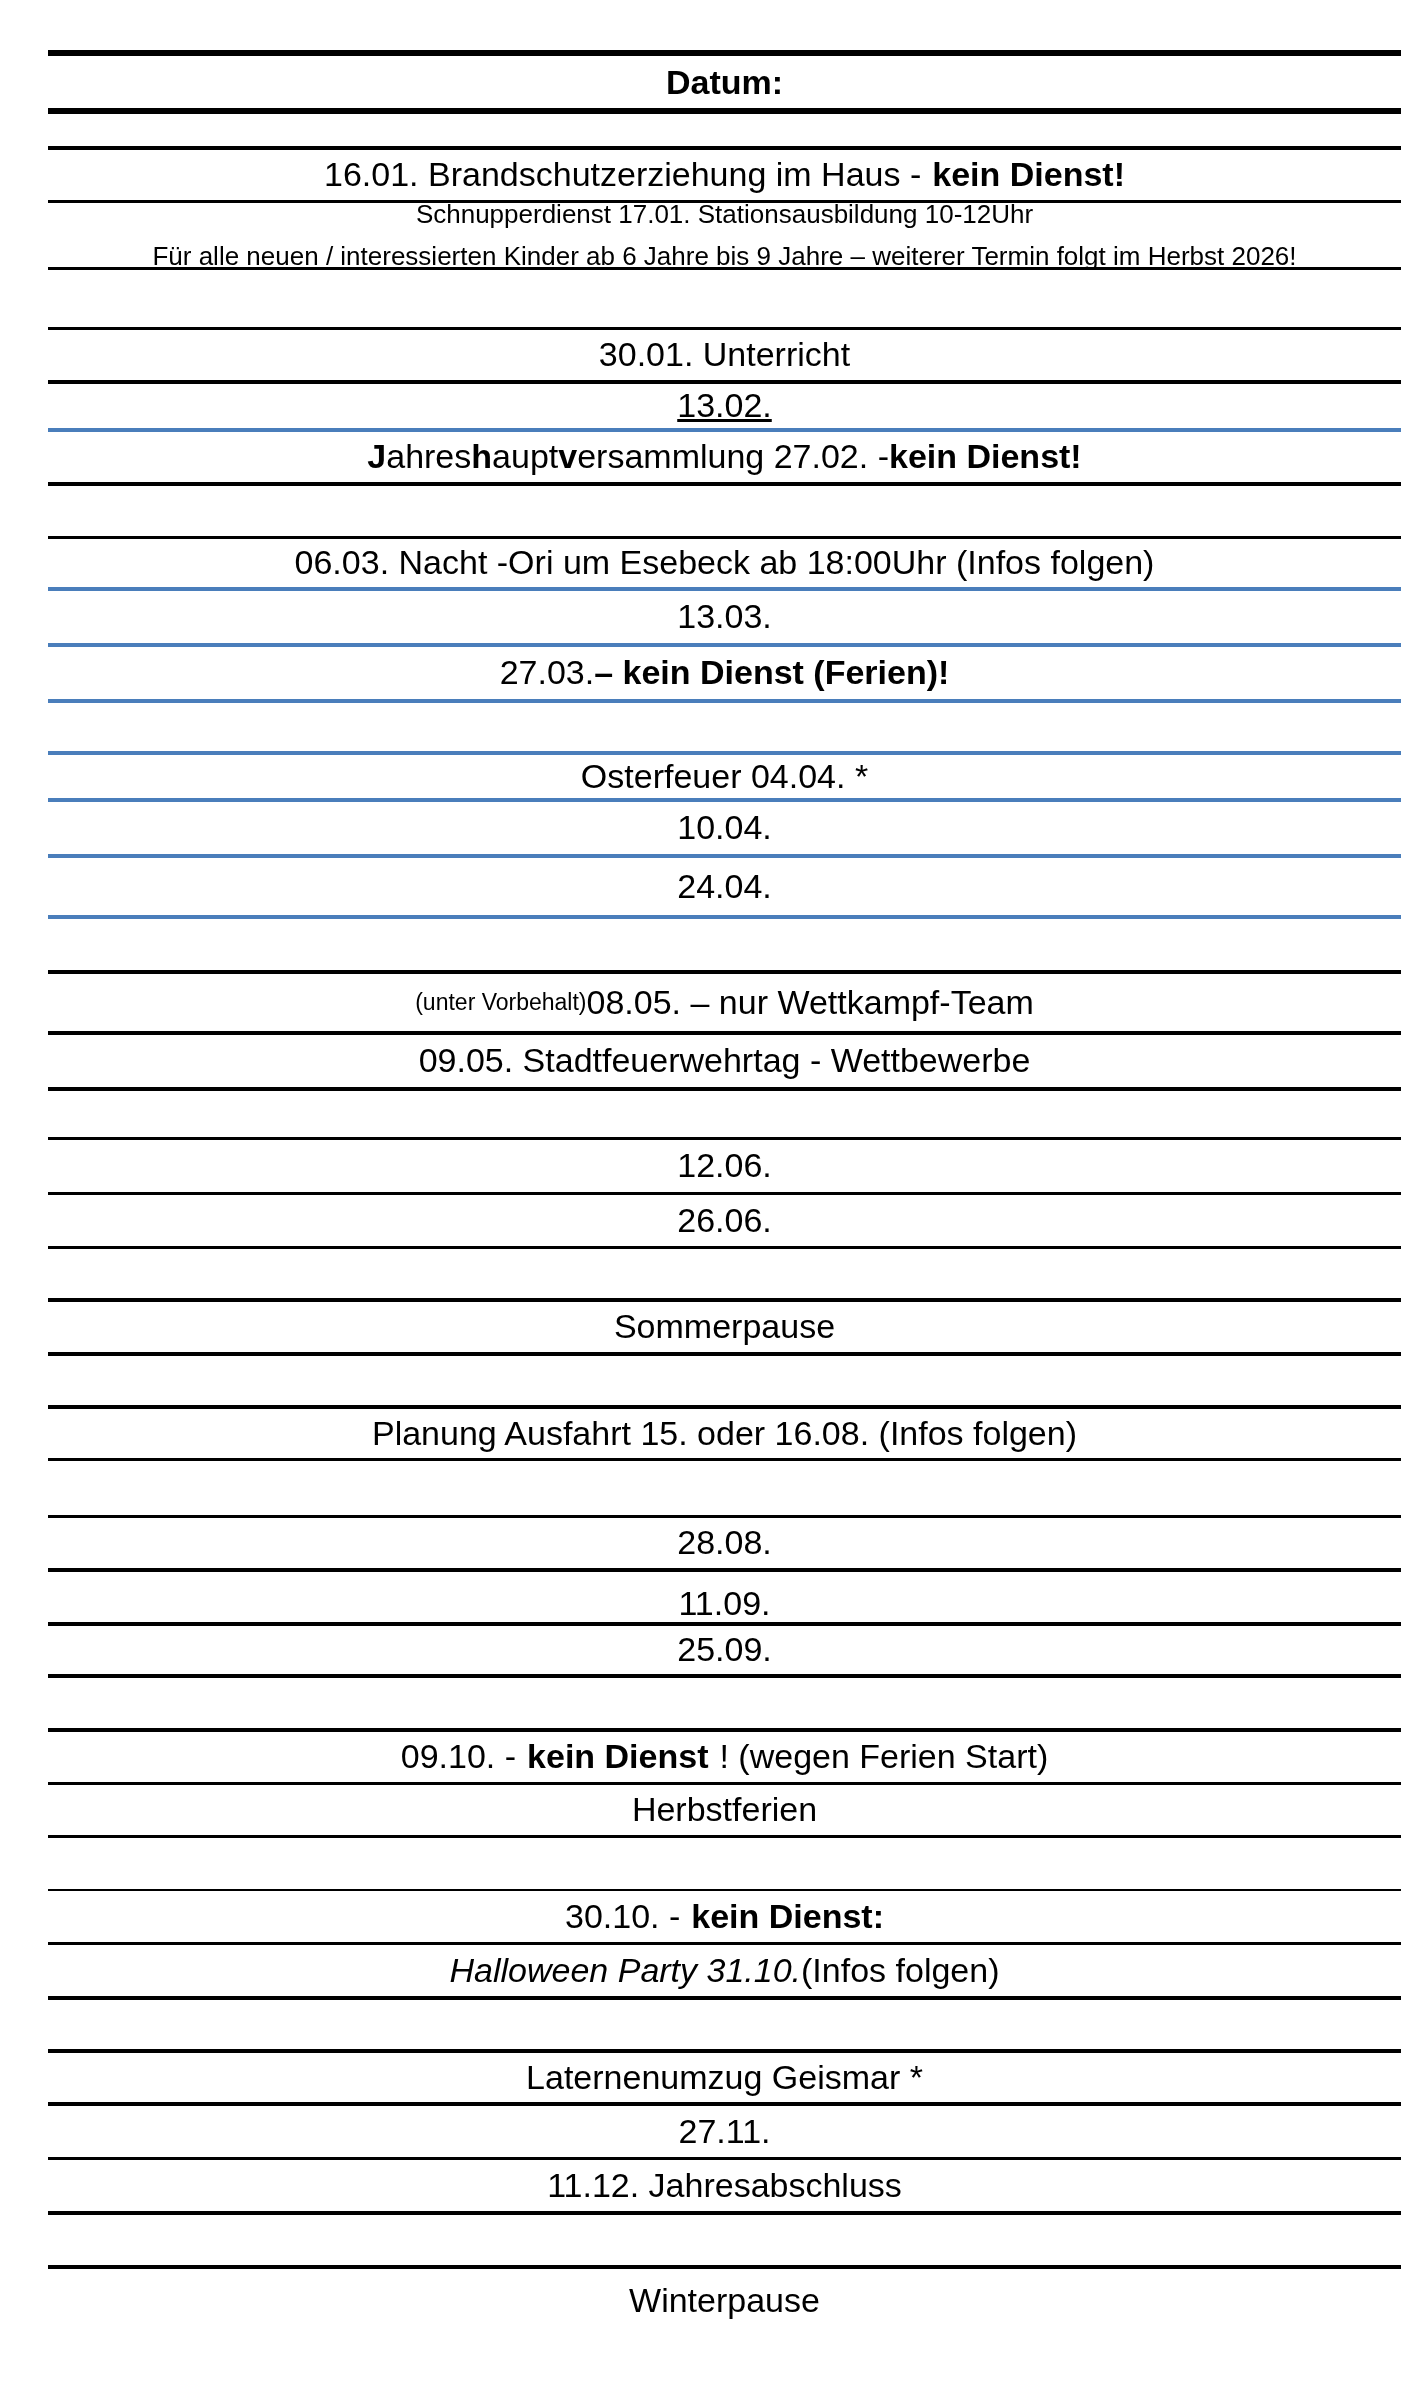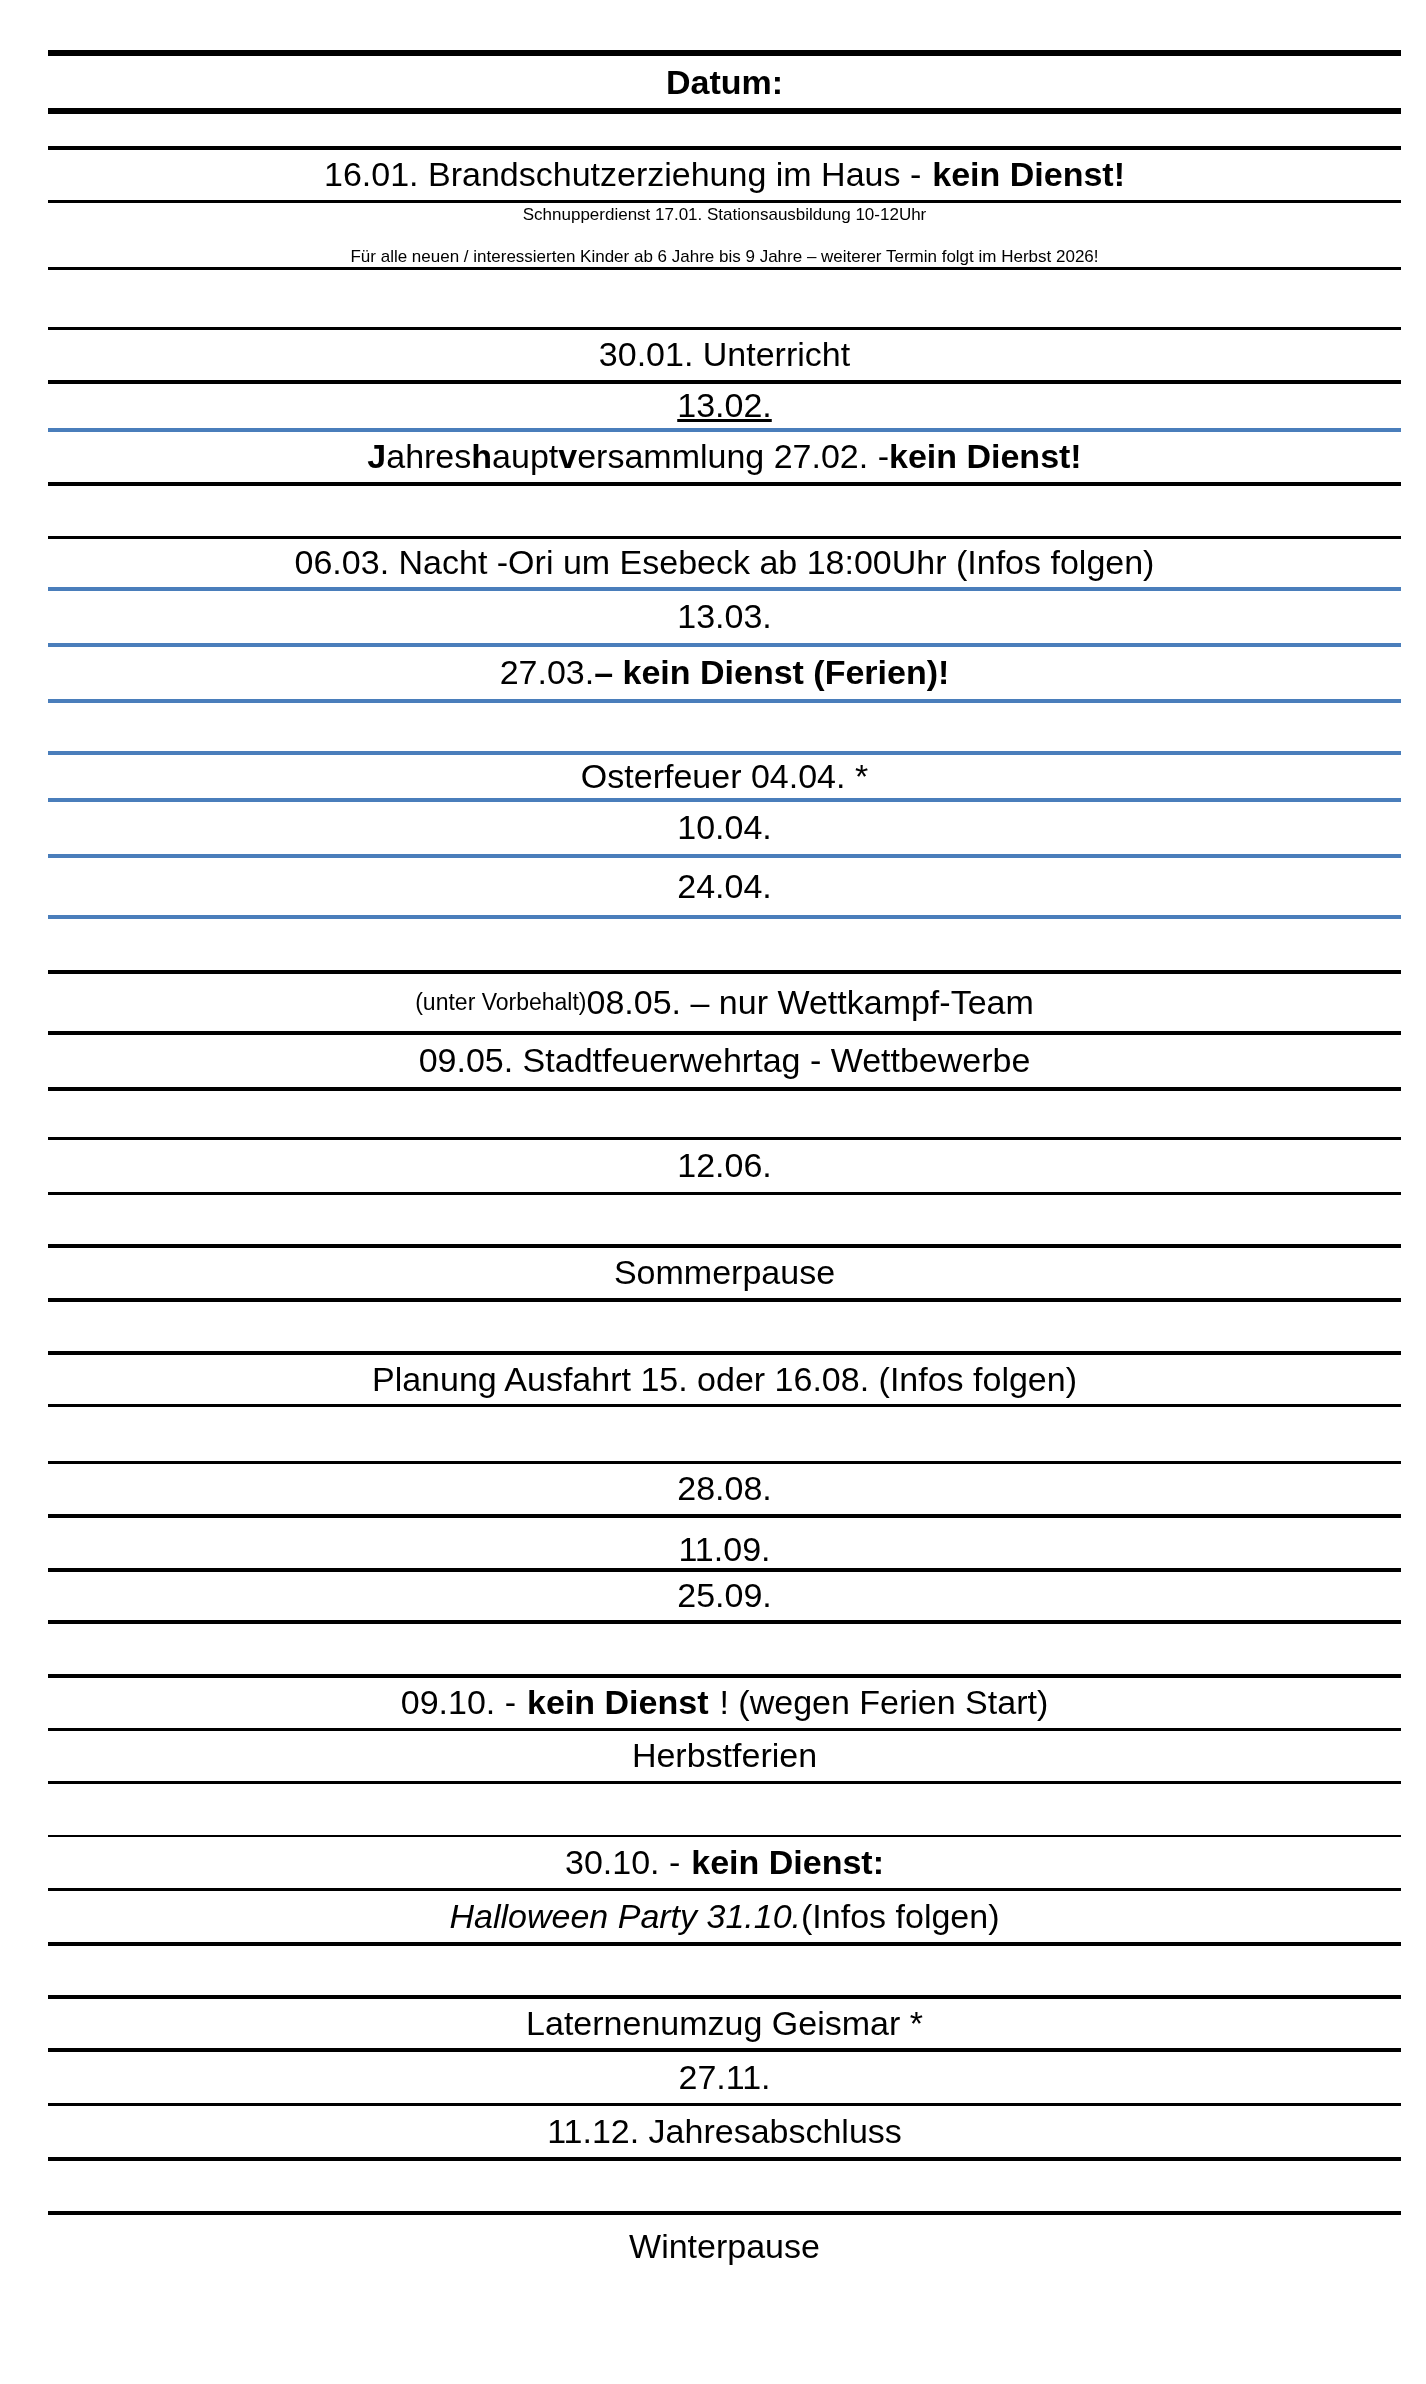--- a/index.html
+++ b/index.html
@@ -39,21 +39,21 @@
     letter-spacing: 0px;
   }
   .row--event {
     font-size: 34px;
     line-height: 1.1;
     white-space: nowrap;
   }
   .row--note {
     flex-direction: column;
     justify-content: center;
-    font-size: 17px;
+    font-size: 26px;
     line-height: 31px;
     white-space: nowrap;
   }
   .row .bold   { font-weight: 700; }
   .row .italic { font-style: italic; }
   .row .small  { font-size: 23px; }
   .bb-thick { border-bottom: 6px solid #000000; }
   .bb-black { border-bottom: 4px solid #000000; }
   .bb-thin  { border-bottom: 3px solid #000000; gap: 11px; }
   .bb-thin2 { border-bottom: 2px solid #000000; }
@@ -120,20 +120,23 @@
         <span class="small ">(unter Vorbehalt) </span>
         <span class="">08.05. – nur Wettkampf-Team</span>
       </div>
       <div class="row row--event bb-black" style="height: 56px;">
         <span class="">09.05. Stadtfeuerwehrtag - Wettbewerbe</span>
       </div>
       <div class="row row--event bb-thin" style="height: 49px;"></div>
       <div class="row row--event bb-thin" style="height: 55px;">
         <span class="">12.06.</span>
       </div>
+      <div class="row row--event bb-thin" style="height: 54px;">
+        <span class="">26.06.</span>
+      </div>
       <div class="row row--event bb-black" style="height: 53px;"></div>
       <div class="row row--event bb-black" style="height: 54px;">
         <span class="">Sommerpause</span>
       </div>
       <div class="row row--event bb-black" style="height: 53px;"></div>
       <div class="row row--event bb-thin" style="height: 52px;">
         <span class="">Planung Ausfahrt 15. oder 16.08. (Infos folgen)</span>
       </div>
       <div class="row row--event bb-thin" style="height: 57px;"></div>
       <div class="row row--event bb-black" style="height: 54px;">

